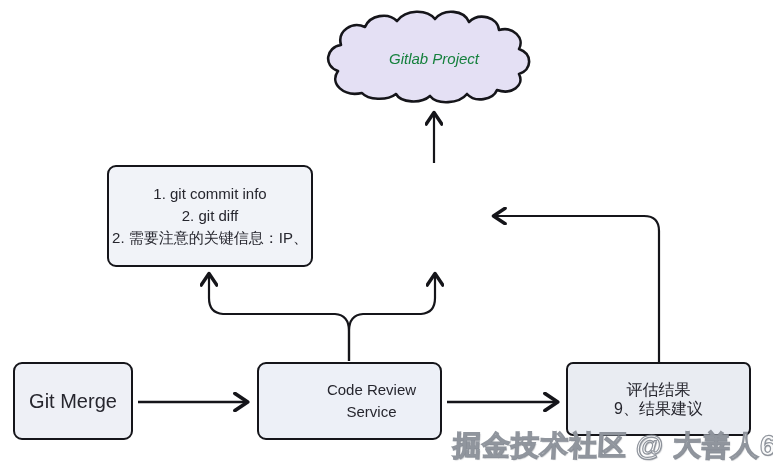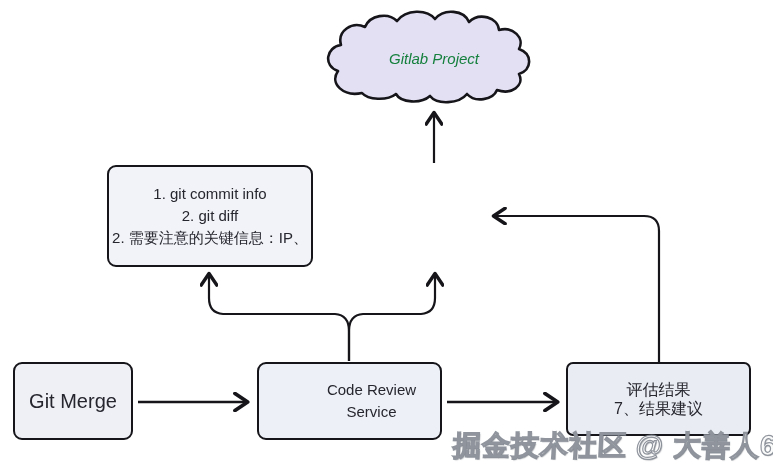--- a/index.html
+++ b/index.html
@@ -106,18 +106,18 @@
   <div class="box git-merge-box">
     <div>Git Merge</div>
   </div>
 
   <div class="box crs-box">
     <div>Code Review Service</div>
   </div>
 
   <div class="box result-box">
     <div>评估结果</div>
-    <div>7、结果建议</div>
+    <div>9、结果建议</div>
   </div>
 
   <div class="watermark">掘金技术社区 @ 大善人666</div>
 
 </div>
 
 </body></html>

